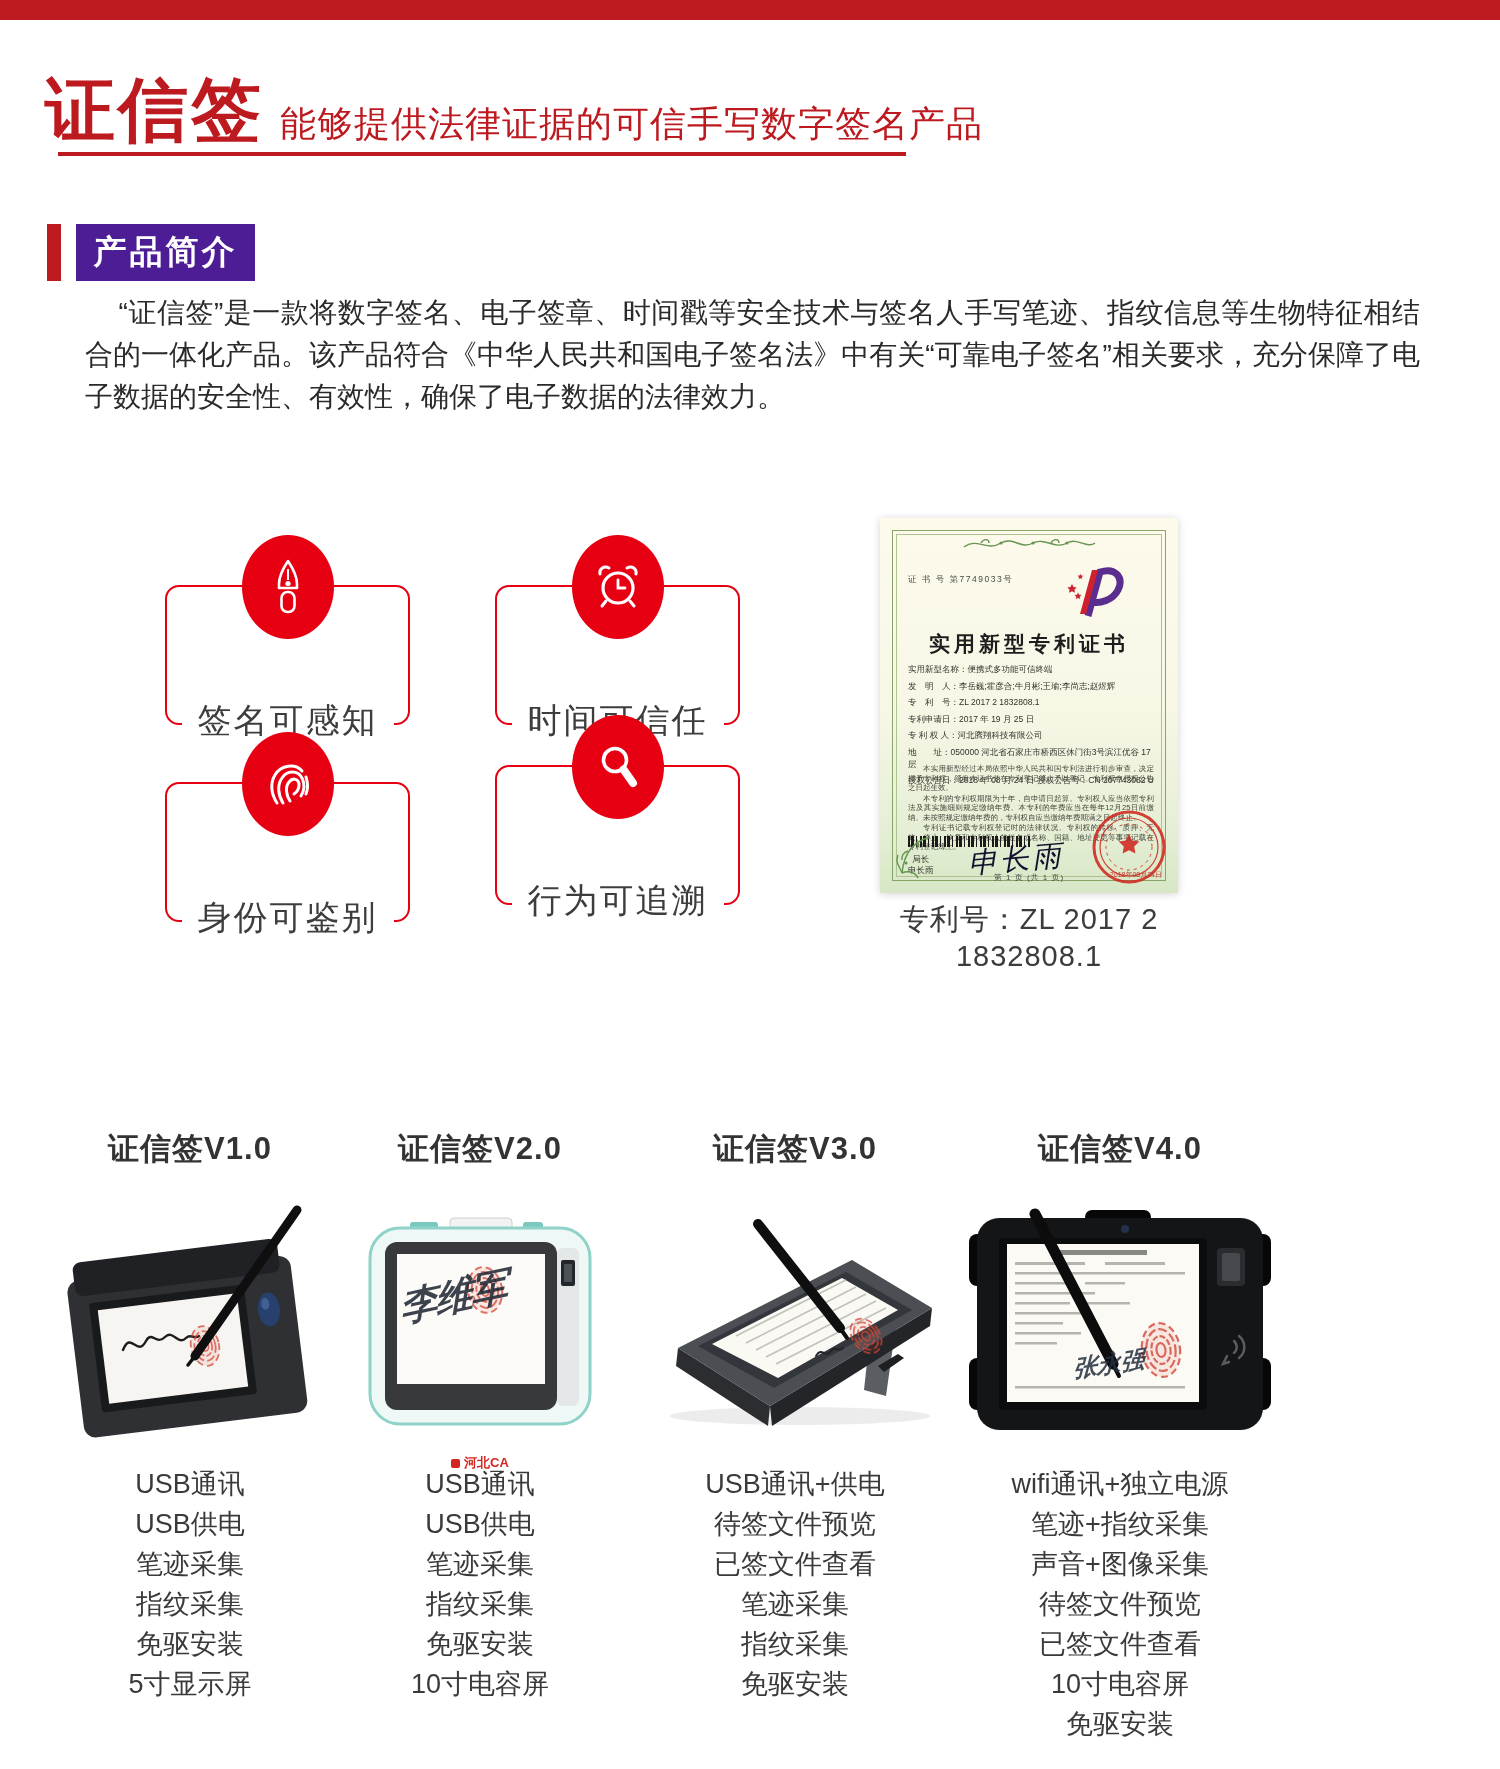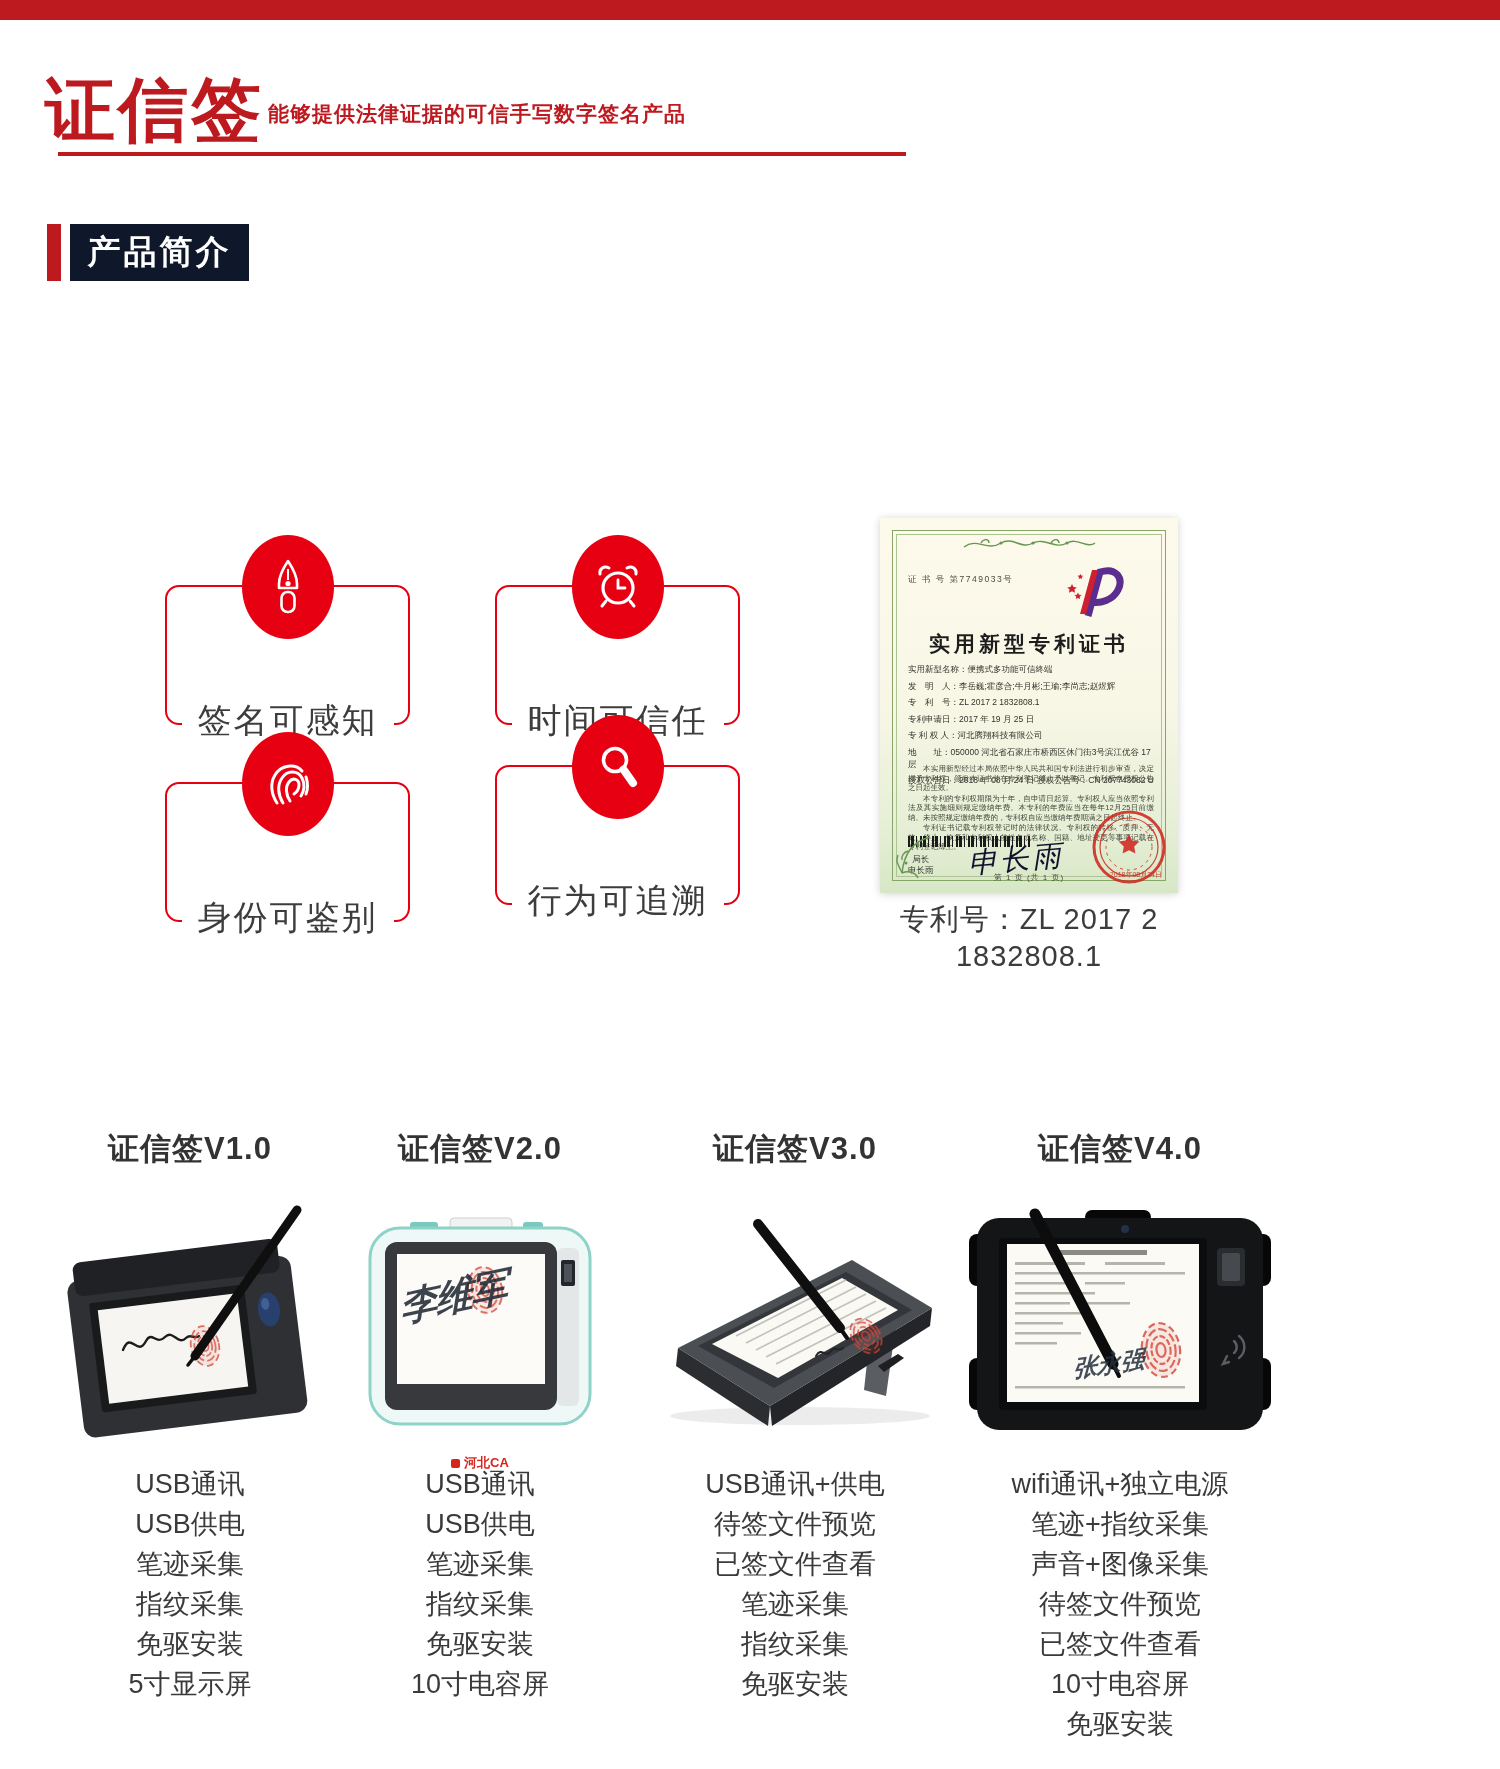--- a/index.html
+++ b/index.html
@@ -5,26 +5,26 @@
   * { margin:0; padding:0; box-sizing:border-box; }
   html,body { background:#ffffff; }
   body {
     width:1500px; height:1769px; position:relative; overflow:hidden;
     font-family:"Liberation Sans","DejaVu Sans",sans-serif; color:#262626;
   }
 
   
   .topbar { position:absolute; left:0; top:0; width:1500px; height:20px; background:#bd1a20; }
   .brand-title { position:absolute; left:45px; top:64px; font-size:70px; font-weight:bold; color:#bd1a20; letter-spacing:3px; }
-  .brand-sub { position:absolute; left:268px; top:100px; font-size:21px; font-weight:bold; color:#bd1a20; letter-spacing:1px; }
+  .brand-sub { position:absolute; left:280px; top:100px; font-size:36px; font-weight:normal; color:#bd1a20; letter-spacing:1px; }
   .brand-underline { position:absolute; left:58px; top:152px; width:848px; height:4px; background:#bd1a20; }
 
   
   .sec-tick { position:absolute; left:47px; top:224px; width:14px; height:57px; background:#bd1a20; }
-  .sec-header { position:absolute; left:70px; top:224px; width:179px; height:57px; background:#0f172a;
+  .sec-header { position:absolute; left:76px; top:224px; width:179px; height:57px; background:#4c1d95;
     display:flex; align-items:center; justify-content:center; }
   .sec-header span { color:#fff; font-size:33px; font-weight:bold; letter-spacing:3px; }
 
   
   .intro { position:absolute; left:85px; top:292px; width:1335px; font-size:28px; line-height:42px; color:#2a2a2a; text-align:justify; }
   .intro .p1 { text-indent:1.2em; }
 
   
   .fcard { position:absolute; width:245px; height:140px; border:2px solid #e60012; border-radius:14px; background:#fff; }
   .fcircle { position:absolute; left:50%; top:-52px; transform:translateX(-50%);
@@ -82,20 +82,21 @@
 <div class="brand-title">证信签</div>
 <div class="brand-sub">能够提供法律证据的可信手写数字签名产品</div>
 <div class="brand-underline"></div>
 
 <div class="sec-tick"></div>
 <div class="sec-header">
   <span>产品简介</span>
 </div>
 
 <div class="intro">
+  <p class="p1">“证信签”是一款将数字签名、电子签章、时间戳等安全技术与签名人手写笔迹、指纹信息等生物特征相结合的一体化产品。该产品符合《中华人民共和国电子签名法》中有关“可靠电子签名”相关要求，充分保障了电子数据的安全性、有效性，确保了电子数据的法律效力。</p>
 </div>
 
 <div class="fcard" style="left:165px;top:585px;">
   <div class="fcircle">
     <svg width="44" height="60" viewBox="0 0 44 60">
       <path d="M22,4 C16,13 13,19 13,27 L13,31 L31,31 L31,27 C31,19 28,13 22,4 Z" fill="none" stroke="#fff" stroke-width="2.6" stroke-linejoin="round"></path>
       <line x1="22" y1="12" x2="22" y2="23" stroke="#fff" stroke-width="2"></line>
       <circle cx="22" cy="26.5" r="2.6" fill="#fff"></circle>
       <rect x="15.5" y="35" width="13" height="20" rx="6" fill="none" stroke="#fff" stroke-width="2.6"></rect>
     </svg>

